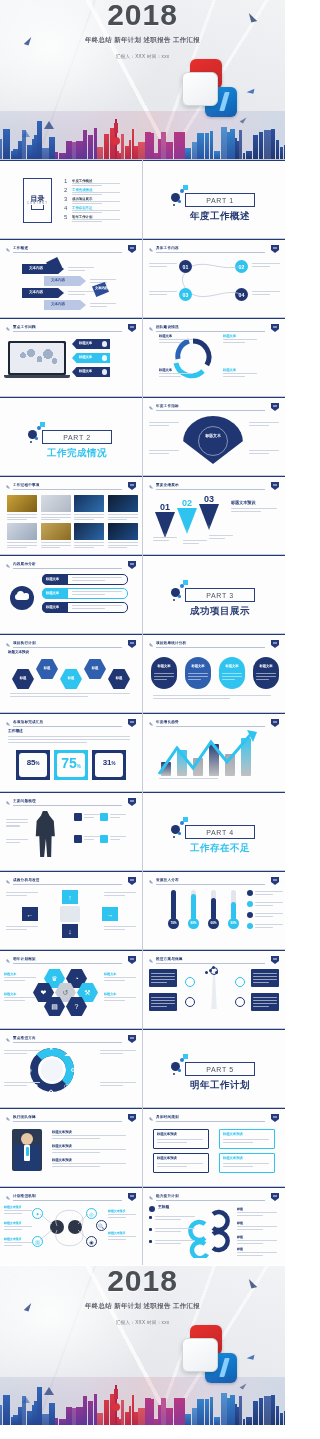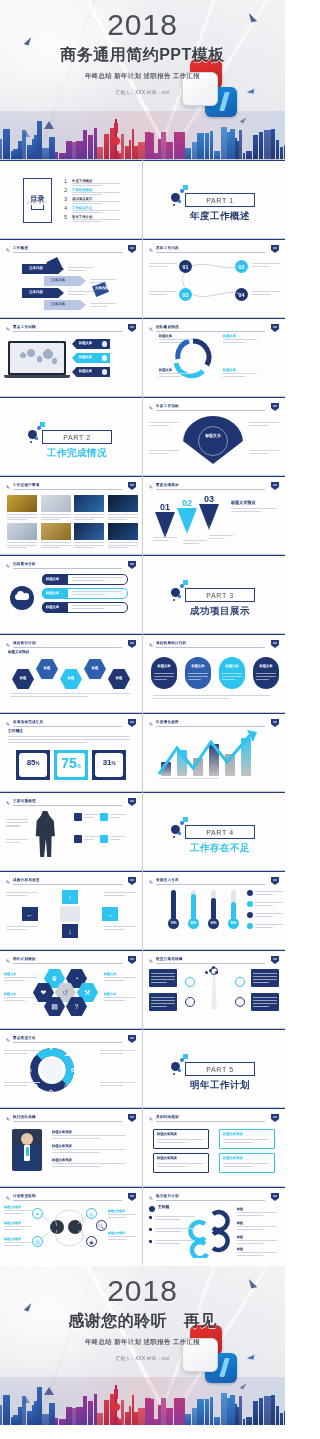--- a/index.html
+++ b/index.html
@@ -32,22 +32,22 @@
   .tri { position:absolute; width:0; height:0; }
   .tri.a { left:25px;  top:36px;  border-left:5px solid transparent; border-right:0 solid transparent; border-bottom:9px solid #2f4b86; transform:rotate(18deg); opacity:.85; }
   .tri.b { left:250px; top:12px;  border-left:0 solid transparent;  border-right:6px solid transparent; border-bottom:10px solid #29406f; transform:rotate(-15deg); opacity:.8; }
   .tri.c { left:247px; top:88px;  border-left:7px solid transparent; border-right:0 solid transparent; border-bottom:5px solid #2f63b0; transform:rotate(12deg); opacity:.85; }
   .tri.d { left:44px;  top:121px; border-left:5px solid transparent; border-right:5px solid transparent; border-bottom:8px solid #2f4b86; opacity:.8; }
   .tri.e { left:22px;  top:131px; border-left:4px solid transparent; border-right:4px solid transparent; border-bottom:6px solid #3b6bb5; opacity:.6; }
   .tri.f { left:241px; top:116px; border-left:4px solid transparent; border-right:0 solid transparent; border-bottom:7px solid #2a3f6d; transform:rotate(30deg); opacity:.6; }
 
   .cover-text { position:absolute; left:0; right:0; top:0; text-align:center; }
   .cover-year {
-    font-size:30px; letter-spacing:1px; color:#4a4e55; font-weight:400;
-    margin-top:10px; line-height:1; text-shadow:0 1px 0 rgba(255,255,255,.8);
+    font-size:30px; letter-spacing:1px; color:#4a4e55; font-weight:700;
+    margin-top:0; line-height:1; text-shadow:0 1px 0 rgba(255,255,255,.8);
   }
   .cover-title {
     font-size:16px; font-weight:700; color:#3d4149; margin-top:5px;
     letter-spacing:.5px; text-shadow:0 1px 0 rgba(255,255,255,.8);
   }
   .cover-sub {
     font-size:6.4px; font-weight:700; color:#5b5f68; margin-top:6px; letter-spacing:.4px;
   }
   .cover-meta { font-size:4.6px; color:#6e727a; margin-top:9px; letter-spacing:.3px; }
 
@@ -146,21 +146,20 @@
   <div class="tri e"></div>
   <div class="tri f"></div>
 
   <div class="sq sq-red"></div>
   <div class="sq sq-blue"></div>
   <div class="sq-slash"></div>
   <div class="sq sq-white"></div>
 
   <div class="cover-text">
     <div class="cover-year">2018</div>
-    <div class="cover-title">商务通用简约PPT模板</div>
     <div class="cover-sub">年终总结 新年计划 述职报告 工作汇报</div>
     <div class="cover-meta">汇报人：XXX    时间：xxx</div>
   </div>
 
   <div class="skyline" id="cover-skyline">
     <div class="haze"></div>
   <div class="bar" style="left: 0px; width: 2px; height: 20px; background: linear-gradient(rgb(42, 95, 180), rgb(29, 63, 140)); opacity: 0.78;"></div>
       <div class="bar" style="left: 3px; width: 7px; height: 30px; background: linear-gradient(rgb(42, 95, 180), rgb(29, 63, 140)); opacity: 0.95;"></div>
       <div class="bar" style="left: 11px; width: 2px; height: 8px; background: linear-gradient(rgb(42, 95, 180), rgb(29, 63, 140)); opacity: 0.95;"></div>
       <div class="bar" style="left: 13px; width: 5px; height: 10px; background: linear-gradient(rgb(42, 95, 180), rgb(29, 63, 140)); opacity: 0.95;"></div>
@@ -993,21 +992,20 @@
   <div class="tri e"></div>
   <div class="tri f"></div>
 
   <div class="sq sq-red"></div>
   <div class="sq sq-blue"></div>
   <div class="sq-slash"></div>
   <div class="sq sq-white"></div>
 
   <div class="cover-text">
     <div class="cover-year">2018</div>
-    <div class="cover-title">感谢您的聆听　再见</div>
     <div class="cover-sub">年终总结 新年计划 述职报告 工作汇报</div>
     <div class="cover-meta">汇报人：XXX    时间：xxx</div>
   </div>
 
   <div class="skyline" id="closing-skyline">
     <div class="haze"></div>
   <div class="bar" style="left: 0px; width: 2px; height: 20px; background: linear-gradient(rgb(42, 95, 180), rgb(29, 63, 140)); opacity: 0.78;"></div>
       <div class="bar" style="left: 3px; width: 7px; height: 30px; background: linear-gradient(rgb(42, 95, 180), rgb(29, 63, 140)); opacity: 0.95;"></div>
       <div class="bar" style="left: 11px; width: 2px; height: 8px; background: linear-gradient(rgb(42, 95, 180), rgb(29, 63, 140)); opacity: 0.95;"></div>
       <div class="bar" style="left: 13px; width: 5px; height: 10px; background: linear-gradient(rgb(42, 95, 180), rgb(29, 63, 140)); opacity: 0.95;"></div>

